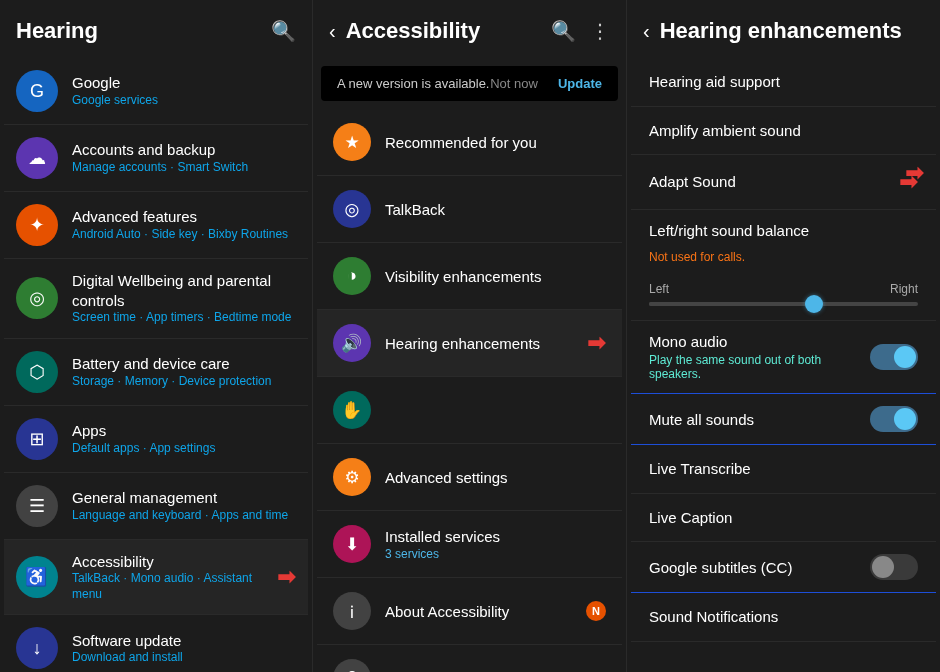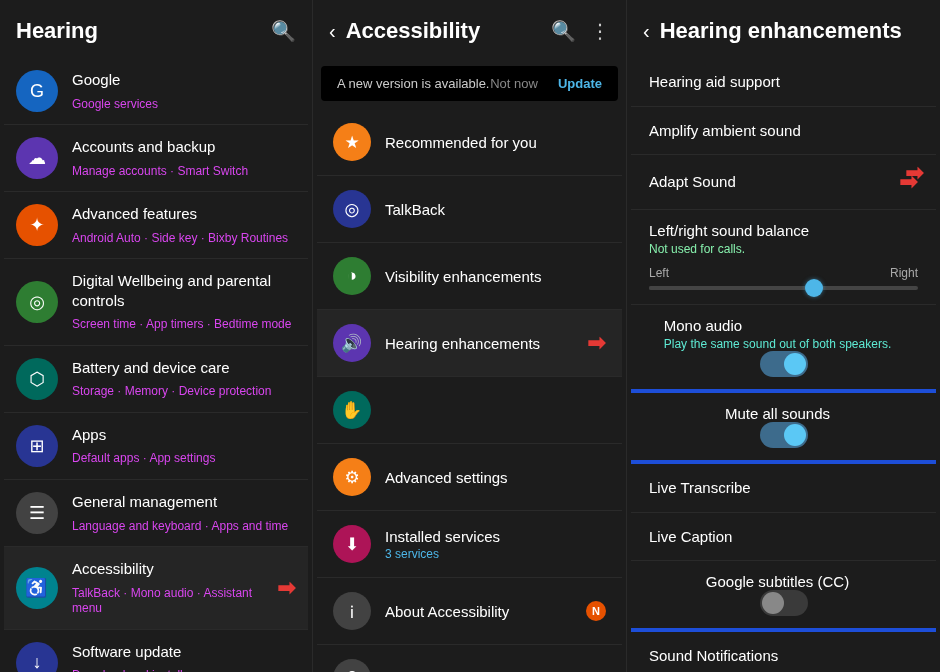--- a/index.html
+++ b/index.html
@@ -114,22 +114,22 @@
       flex: 1;
     }
     .item-title {
       font-size: 15px;
       color: #ffffff;
       font-weight: 400;
       line-height: 1.3;
     }
     .item-subtitle {
       font-size: 12px;
-      color: #d946ef;
-      margin-top: 7px;
+      color: #0ea5e9;
+      margin-top: 0;
       line-height: 1.3;
     }
 
     
     .highlighted {
       background: #252525;
     }
 
     
     .red-arrow {
@@ -229,23 +229,22 @@
       color: #ffffff;
       line-height: 1.3;
     }
 
     
     .toggle-row {
       display: flex;
       align-items: center;
       justify-content: flex-end;
       padding: 12px 18px;
-      border-bottom: 4px solid #1d4ed8;
-      cursor: pointer;
-      flex-direction: column;
+      border-bottom: 1px solid #1d4ed8;
+      cursor: pointer;
     }
     .toggle-info {
       flex: 1;
       padding-right: 12px;
     }
     .toggle-title {
       font-size: 15px;
       color: #ffffff;
     }
     .toggle-subtitle {
@@ -280,26 +279,26 @@
     }
 
     
     .slider-section {
       padding: 12px 18px 14px;
       border-bottom: 1px solid #2a2a2a;
     }
     .slider-title {
       font-size: 15px;
       color: #ffffff;
-      margin-bottom: 3px;
+      margin-bottom: 11px;
     }
     .slider-subtitle {
       font-size: 12px;
-      color: #86efac;
-      margin-bottom: 10px;
+      color: #f97316;
+      margin-bottom: 18px;
     }
     .slider-labels {
       display: flex;
       justify-content: space-between;
       margin-bottom: 6px;
     }
     .slider-label {
       font-size: 12px;
       color: #aaaaaa;
     }

